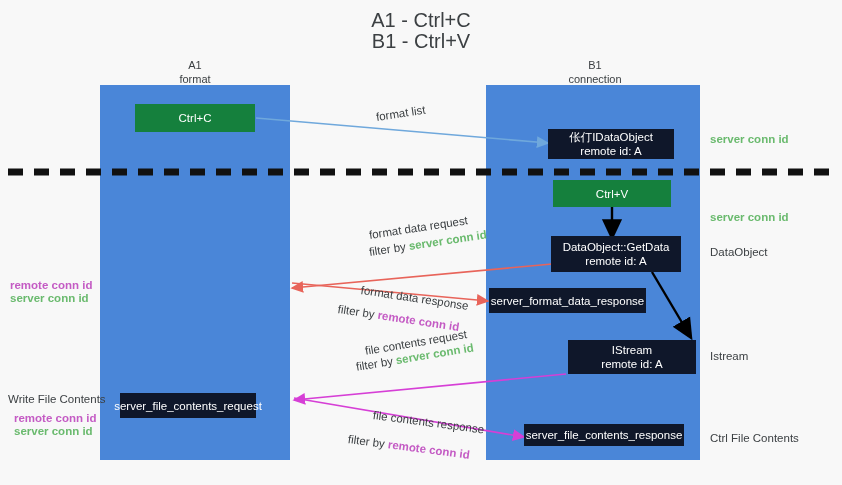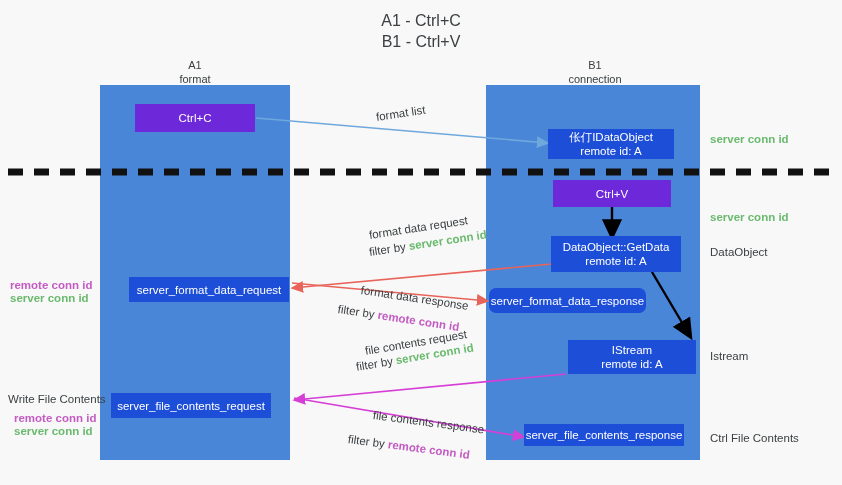--- a/index.html
+++ b/index.html
@@ -6,39 +6,39 @@
   body{
     width:842px;height:485px;
     background:#f8f8f8;
     font-family:"Liberation Sans", sans-serif;
     position:relative;
     overflow:hidden;
   }
   .stage{position:absolute;left:0;top:0;width:842px;height:485px;}
   .title{
     position:absolute;left:0;top:10px;width:842px;
-    text-align:center;color:#3c4043;font-size:16px;line-height:21px;
+    text-align:center;color:#3c4043;font-size:20px;line-height:21px;
   }
   .lane{
     position:absolute;background:#4a86d8;
   }
   .lane-hdr{
     position:absolute;text-align:center;color:#3c4043;
     font-size:11px;line-height:14px;
   }
   .box{
     position:absolute;box-sizing:border-box;
     color:#ffffff;text-align:center;
     display:flex;align-items:center;justify-content:center;
     flex-direction:column;
     font-size:11.5px;line-height:14px;
   }
-  .box.green{background:#6d28d9;}
+  .box.green{background:#15803d;}
   .box.orange{background:#fbb košt;}
-  .box.orange{background:#1d4ed8;}
+  .box.orange{background:#0f172a;}
   .lbl{
     position:absolute;font-size:11.5px;line-height:15px;color:#3c4043;
     white-space:nowrap;
   }
   .lbl.green{color:#6aba6e;font-weight:bold;}
   .lbl.magenta{color:#c council;}
   .lbl.magenta{color:#c45bc4;font-weight:bold;}
   .lbl.rot-a{transform:rotate(-8.5deg);transform-origin:left top;}
   .lbl.rot-b{transform:rotate(8.5deg);transform-origin:left top;}
   .lbl.rot-c{transform:rotate(-9.5deg);transform-origin:left top;}
@@ -107,30 +107,29 @@
     <span>remote id: A</span>
   </div>
 
   <div class="box green" style="left:553px;top:180px;width:118px;height:27px;">Ctrl+V</div>
 
   <div class="box orange" style="left:551px;top:236px;width:130px;height:36px;">
     <span>DataObject::GetData</span>
     <span>remote id: A</span>
   </div>
 
-  <div class="box orange" style="left:129px;top:277px;width:160px;height:25px;">server_format_data_request</div>
 
-  <div class="box orange" style="left:489px;top:288px;width:157px;height:25px;border-radius:7px;">server_format_data_response</div>
+  <div class="box orange" style="left:489px;top:288px;width:157px;height:25px;">server_format_data_response</div>
 
   <div class="box orange" style="left:568px;top:340px;width:128px;height:34px;">
     <span>IStream</span>
     <span>remote id: A</span>
   </div>
 
-  <div class="box orange" style="left:111px;top:393px;width:160px;height:25px;">server_file_contents_request</div>
+  <div class="box orange" style="left:120px;top:393px;width:136px;height:25px;">server_file_contents_request</div>
 
   <div class="box orange" style="left:524px;top:424px;width:160px;height:22px;">server_file_contents_response</div>
 
   <div class="lbl rot-a" style="left:375px;top:110px;">format list</div>
 
   <div class="lbl rot-a" style="left:368px;top:228px;">format data request</div>
   <div class="lbl rot-a" style="left:368px;top:245px;">
     <span>filter by </span><span class="lbl green" style="position:static;">server conn id</span>
   </div>
 

